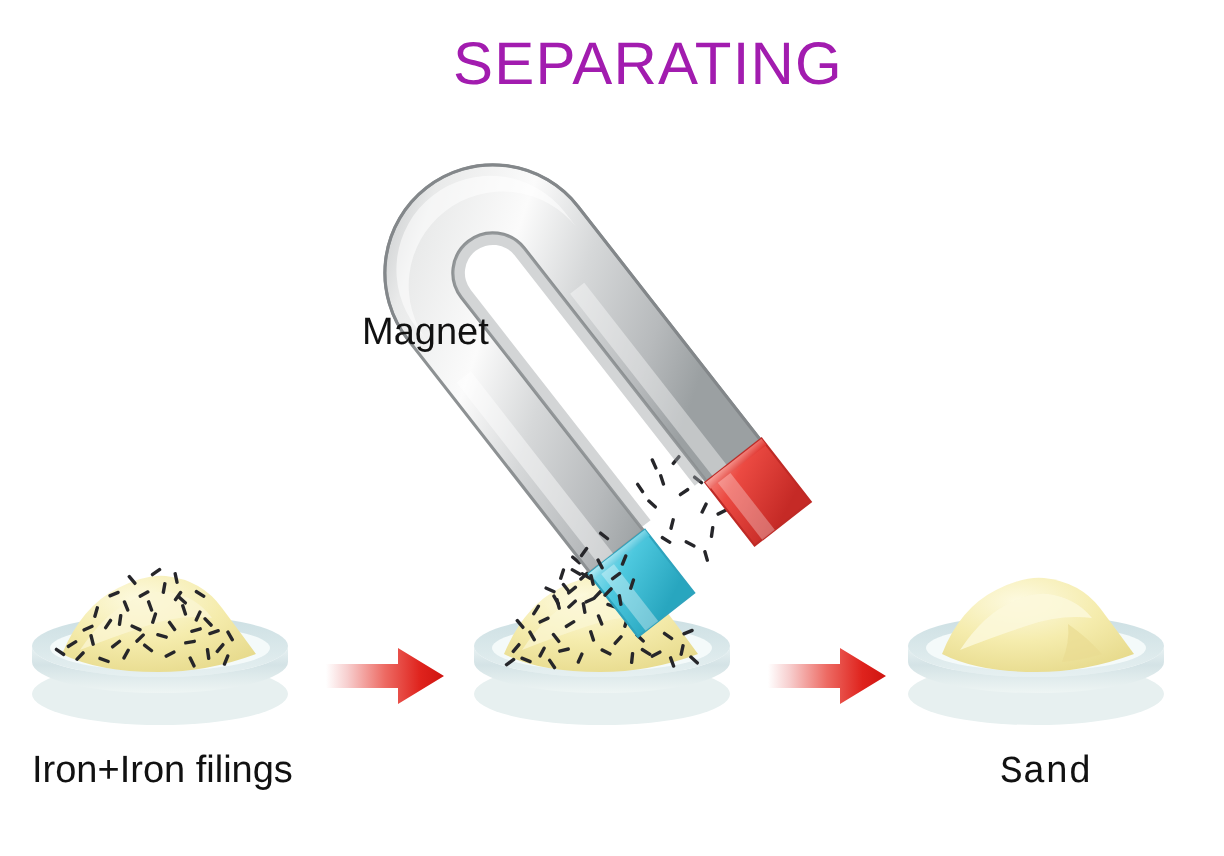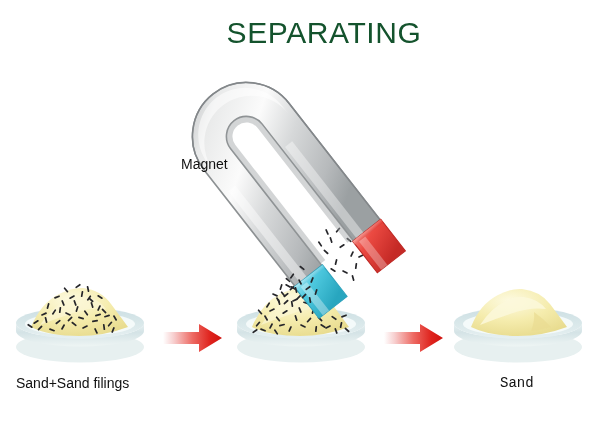--- a/index.html
+++ b/index.html
@@ -23,29 +23,29 @@
   }
   .ttl {
     position: absolute;
     left: 0;
     right: 0;
     top: 16px;
     text-align: center;
     font-family: "Liberation Sans", sans-serif;
     font-size: 30px;
     letter-spacing: 0.6px;
-    color: #14532d;
+    color: #a21caf;
     font-weight: 400;
     white-space: nowrap;
     padding-left: 36px;
   }
   .lbl {
     position: absolute;
     font-family: "Liberation Sans", sans-serif;
-    font-size: 14px;
+    font-size: 19px;
     color: #111111;
     white-space: nowrap;
   }
   #magnet-label { left: 181px; top: 156px; }
   #left-label   { left: 16px;  top: 375px; }
   #right-label  { left: 500px; top: 375px; font-family: Liberation Mono, monospace; }
 </style>
 </head>
 <body>
 
@@ -323,14 +323,14 @@
     <use href="#filing" transform="translate(295,300) rotate(66)"></use>
     <use href="#filing" transform="translate(310,300) rotate(-10)"></use>
     <use href="#filing" transform="translate(286,302) rotate(48)"></use>
     <use href="#filing" transform="translate(302,268) rotate(-52)"></use>
     <use href="#filing" transform="translate(316,292) rotate(18)"></use>
     <use href="#filing" transform="translate(278,300) rotate(-30)"></use>
   </g>
 </svg>
 
 <div class="lbl" id="magnet-label">Magnet</div>
-<div class="lbl" id="left-label">Sand+Sand filings</div>
+<div class="lbl" id="left-label">Iron+Iron filings</div>
 <div class="lbl" id="right-label">Sand</div>
 
 </body></html>

